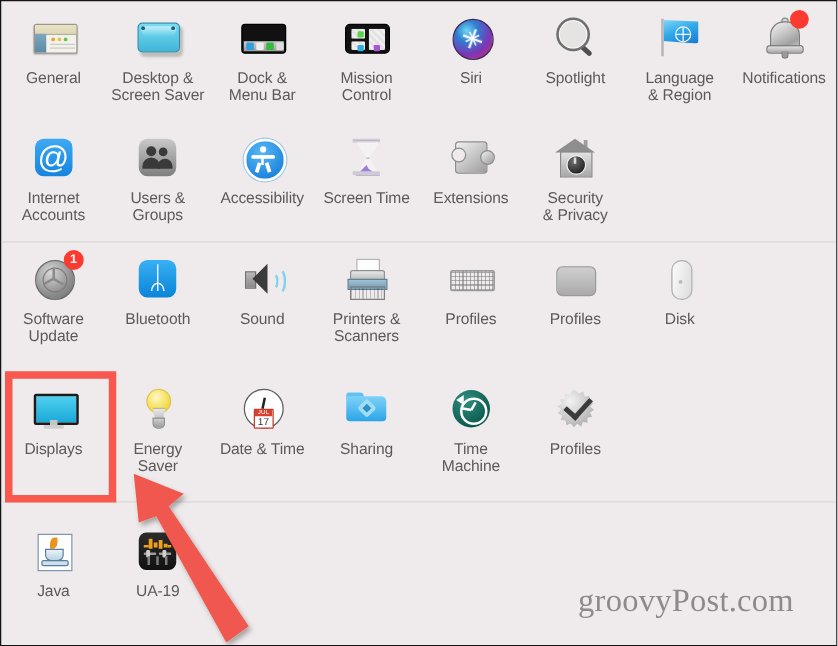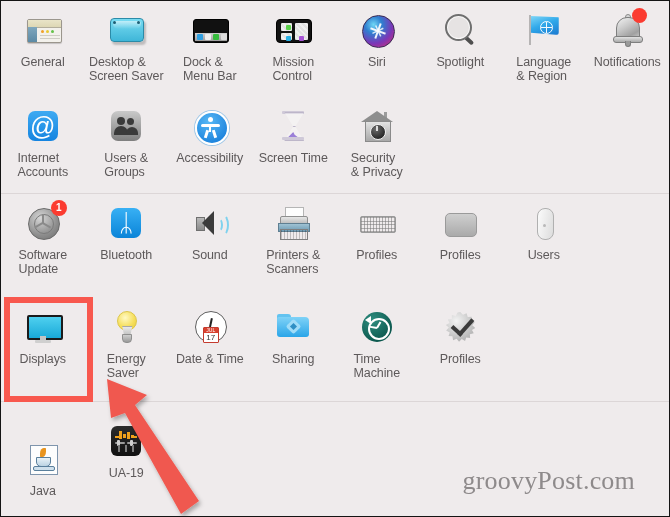--- a/index.html
+++ b/index.html
@@ -50,21 +50,21 @@
     height: 42px;
     display: flex;
     align-items: center;
     justify-content: center;
   }
   .pref-label {
     margin-top: 4px;
     font-size: 12.5px;
     line-height: 14px;
     color: #5d595a;
-    text-align: left;
+    text-align: center;
     letter-spacing: -0.1px;
     white-space: pre-line;
     max-width: 80px;
   }
   .badge {
     position: absolute;
     top: -2px;
     right: -3px;
     min-width: 16px;
     height: 16px;
@@ -755,20 +755,30 @@
             <span class="cap cap1"></span>
               <span class="top"></span>
             <span class="bot"></span>
               <span class="sand"></span>
               <span class="cap cap2"></span>
           </span>
         </span>
         <span class="pref-label">Screen Time</span>
       </div>
 
+      <div class="pref">
+        <span class="icon-wrap">
+          <span class="ic ic-puz">
+            <span class="p"></span>
+              <span class="knob k-right"></span>
+              <span class="hole"></span>
+          </span>
+        </span>
+        <span class="pref-label">Extensions</span>
+      </div>
 
       <div class="pref">
         <span class="icon-wrap">
           <span class="ic ic-sec">
             <span class="chim"></span>
               <span class="roof"></span>
               <span class="walls"></span>
             <span class="dial"></span>
               <span class="pin"></span>
           </span>
@@ -857,21 +867,21 @@
         <span class="pref-label">Profiles</span>
       </div>
 
       <div class="pref">
         <span class="icon-wrap">
           <span class="ic ic-ms">
               <span class="b"></span>
               <span class="dot"></span>
             </span>
         </span>
-        <span class="pref-label">Users</span>
+        <span class="pref-label">Disk</span>
       </div>
     </div>
 
     <div class="grid" style="height:103px">
 
       <div class="pref">
         <span class="icon-wrap">
           <span class="ic ic-disp">
             <span class="scr"></span>
               <span class="neck"></span>
@@ -947,21 +957,21 @@
 
       <div class="pref"></div>
     </div>
   </div>
 
   <div class="sep"></div>
 
   <div class="pane">
     <div class="grid" style="height:100px">
 
-      <div class="pref" style="padding-top:36px">
+      <div class="pref" style="padding-top:18px">
         <span class="icon-wrap">
           <span class="ic ic-java">
             <span class="sq"></span>
               <span class="steam"></span>
               <span class="cup"></span>
               <span class="saucer"></span>
           </span>
         </span>
         <span class="pref-label">Java</span>
       </div>

